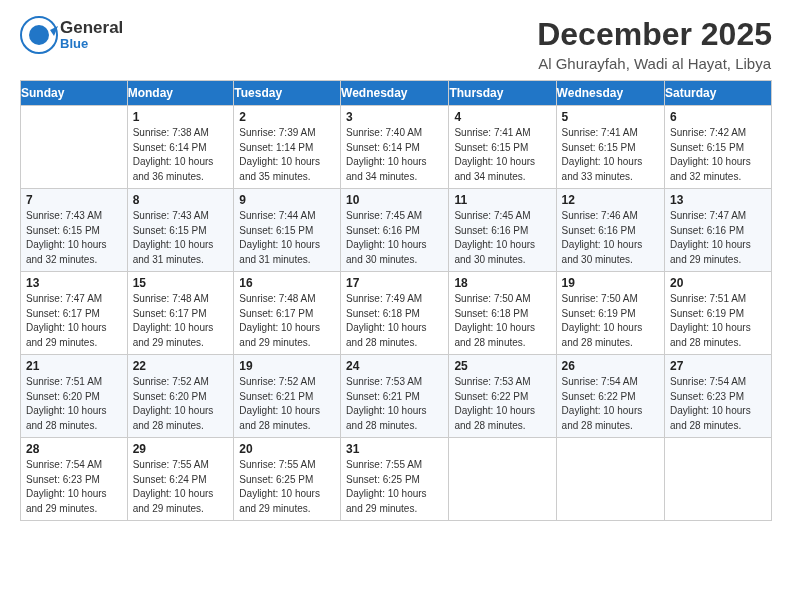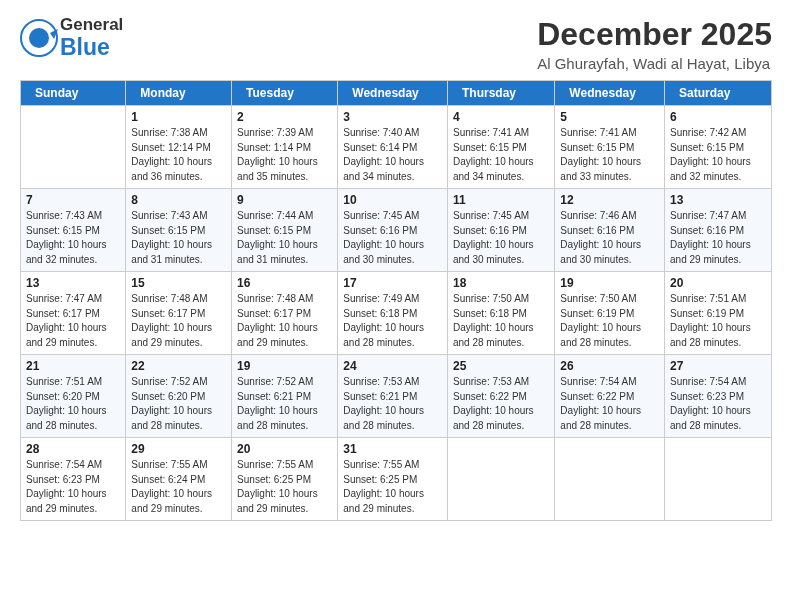--- a/index.html
+++ b/index.html
@@ -19,21 +19,21 @@
       align-items: flex-start;
       justify-content: space-between;
       margin-bottom: 4px;
     }
     .logo {
       display: flex;
       flex-direction: column;
       align-items: flex-start;
     }
     .title-block {
-      text-align: left;
+      text-align: center;
       margin-left: 46px;
     }
     .month-title {
       font-size: 32px;
       font-weight: bold;
       color: #333;
     }
     .location-title {
       font-size: 15px;
       color: #555;
@@ -42,21 +42,21 @@
     .calendar {
       width: 100%;
       border-collapse: collapse;
       margin-top: 8px;
       font-size: 10.5px;
     }
     .calendar th {
       background-color: #2176c7;
       color: #fff;
       text-align: left;
-      padding: 5px 14px;
+      padding: 5px 0;
       font-size: 12px;
       font-weight: bold;
       border: 1px solid #ccc;
     }
     .calendar td {
       border: 1px solid #ccc;
       vertical-align: top;
       padding: 4px 5px;
       width: 113px;
       min-height: 70px;
@@ -90,21 +90,21 @@
       <div style="display:flex;align-items:center;gap:2px;">
         <div style="position:relative;width:38px;height:38px;">
           <svg width="38" height="38" viewBox="0 0 38 38">
             <ellipse cx="19" cy="19" rx="18" ry="18" fill="none" stroke="#2176c7" stroke-width="2"></ellipse>
             <ellipse cx="19" cy="19" rx="10" ry="10" fill="#2176c7"></ellipse>
             <polygon points="30,14 38,10 34,20" fill="#2176c7"></polygon>
           </svg>
         </div>
         <div>
           <div style="font-size:17px;font-weight:bold;color:#333;line-height:1.1;">General</div>
-          <div style="font-size:23px;font-weight:bold;color:#2176c7;line-height:1.1;">Blue</div>
+          <div style="font-size:13px;font-weight:bold;color:#2176c7;line-height:1.1;">Blue</div>
         </div>
       </div>
     </div>
     <div class="title-block">
       <div class="month-title">December 2025</div>
       <div class="location-title">Al Ghurayfah, Wadi al Hayat, Libya</div>
     </div>
   </div>
 
   <table class="calendar">
@@ -118,21 +118,21 @@
           <th>Wednesday</th>
           <th>Saturday</th>
         </tr>
     </thead>
     <tbody id="calendar-body">
         <tr>
           <td class="empty-cell"></td>
           <td>
             <span class="day-number">1</span>
             <div class="day-info" style="white-space: pre-line;">Sunrise: 7:38 AM
-Sunset: 12:14 PM
+Sunset: 6:14 PM
 Daylight: 10 hours
 and 36 minutes.</div>
           </td>
           <td>
             <span class="day-number">2</span>
             <div class="day-info" style="white-space: pre-line;">Sunrise: 7:39 AM
 Sunset: 1:14 PM
 Daylight: 10 hours
 and 35 minutes.</div>
           </td>

